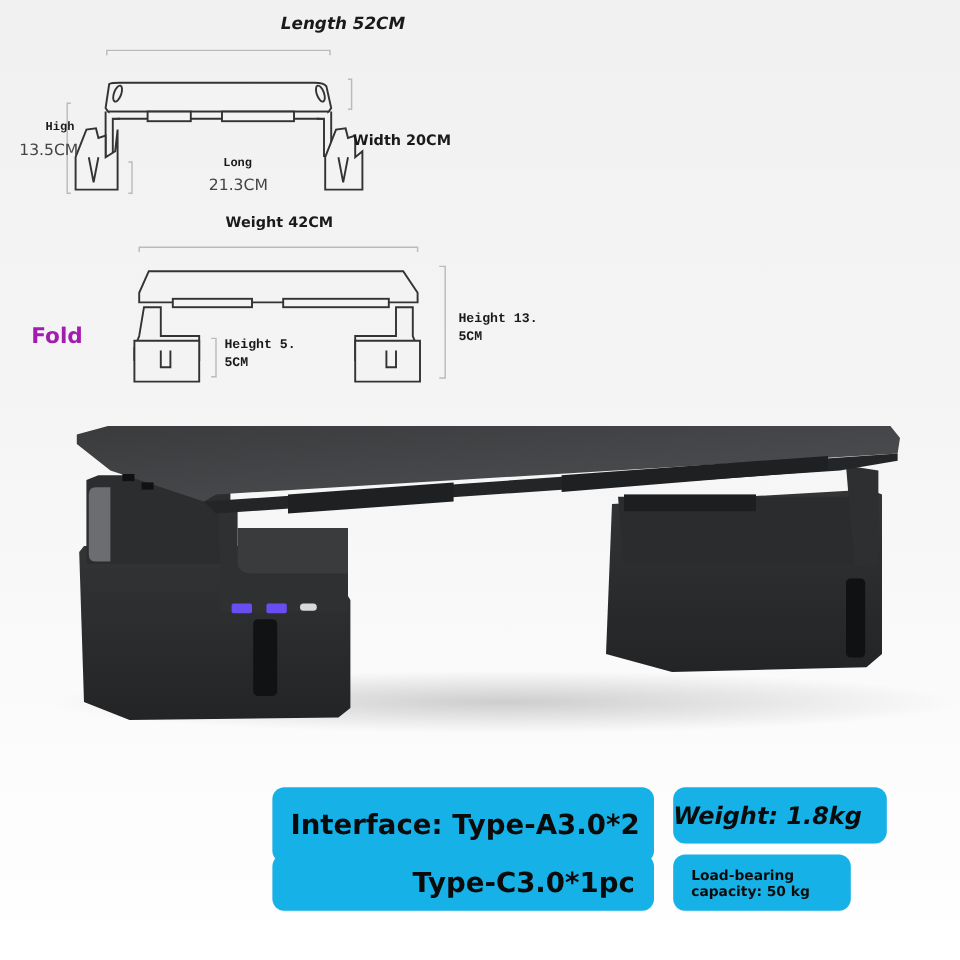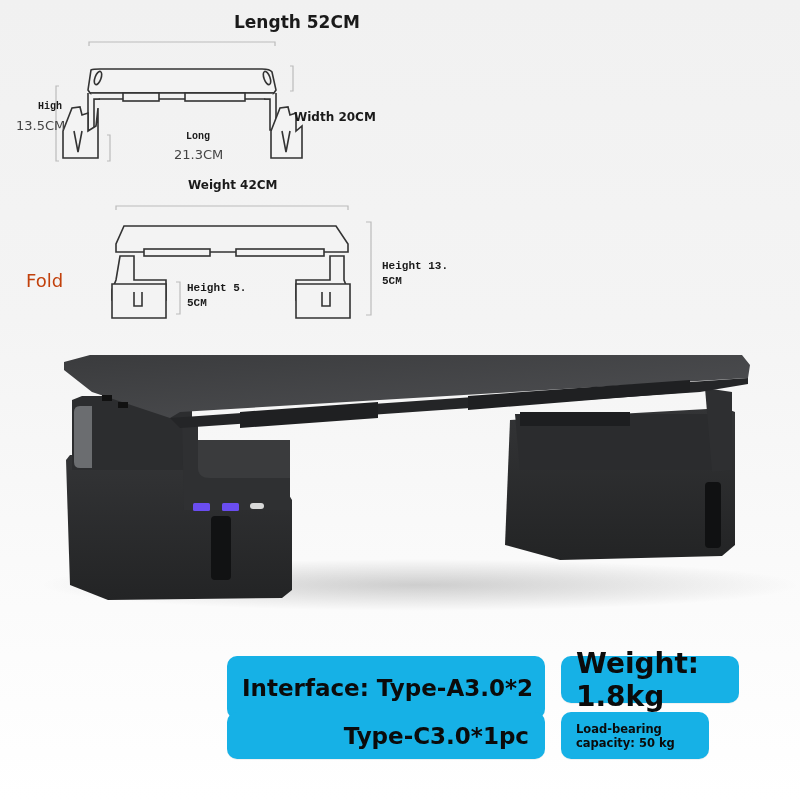--- a/index.html
+++ b/index.html
@@ -6,34 +6,34 @@
   body {
     width:800px; height:800px; overflow:hidden; position:relative;
     background: linear-gradient(180deg, #f1f1f1 0%, #f4f4f4 40%, #fafafa 70%, #ffffff 100%);
     font-family: "Liberation Sans", sans-serif;
     color:#111;
   }
   .abs { position:absolute; }
   .dim-label { font-family: "DejaVu Sans", sans-serif; font-weight:bold; font-size:12px; color:#1a1a1a; white-space:nowrap; }
   .dim-light { font-family: "DejaVu Sans", sans-serif; font-size:13px; color:#444; white-space:nowrap; }
   .dim-bold-sm { font-family: Liberation Mono, monospace; font-weight:bold; font-size:10px; color:#1a1a1a; }
-  .fold { font-family: "DejaVu Sans", sans-serif; font-weight:normal; font-size:18px; color:#c2410c; }
+  .fold { font-family: "DejaVu Sans", sans-serif; font-weight:bold; font-size:18px; color:#a21caf; }
   .spec-chip {
     position:absolute; background:#16b1e6; border-radius:10px;
     display:flex; align-items:center; color:#0b0b0b;
     font-family: "DejaVu Sans", sans-serif; font-weight:bold;
     box-shadow: 0 1px 0 rgba(0,0,0,0.05);
   }
   svg { position:absolute; overflow:visible; }
 </style>
 </head>
 <body>
 
 <div>
-  <div class="abs dim-label" style="left:234px;top:12px;font-size:17px;">Length 52CM</div>
+  <div class="abs dim-label" style="left:234px;top:12px;font-size:14px;font-style:italic;">Length 52CM</div>
   <svg style="left:0;top:0;" width="800" height="180">
 
     <path d="M89 46 V42 H275 V46" stroke="#bbb" stroke-width="1.2" fill="none"></path>
 
     <path d="M290 66 H293 V91 H290" stroke="#bbb" stroke-width="1.2" fill="none"></path>
 
     <path d="M59 86 H56 V161 H59" stroke="#bbb" stroke-width="1.2" fill="none"></path>
 
     <path d="M107 135 H110 V161 H107" stroke="#bbb" stroke-width="1.2" fill="none"></path>
 
@@ -140,19 +140,19 @@
   </svg>
 </div>
 
 <div>
   <div class="spec-chip" style="left:227px;top:656px;width:318px;height:63px;justify-content:flex-end;padding-right:12px;box-sizing:border-box;font-size:23px;">
     <span>Interface: Type-A3.0*2</span>
   </div>
   <div class="spec-chip" style="left:227px;top:712px;width:318px;height:47px;justify-content:flex-end;padding-right:16px;box-sizing:border-box;font-size:23px;">
     <span>Type-C3.0*1pc</span>
   </div>
-  <div class="spec-chip" style="left:561px;top:656px;width:178px;height:47px;padding-left:15px;box-sizing:border-box;font-size:28px;">
+  <div class="spec-chip" style="left:561px;top:656px;width:178px;height:47px;box-sizing:border-box;font-size:20px;font-style:italic;">
     <span>Weight: 1.8kg</span>
   </div>
   <div class="spec-chip" style="left:561px;top:712px;width:148px;height:47px;padding:0 4px 0 15px;box-sizing:border-box;font-size:11.5px;line-height:14px;">
     <span>Load-bearing capacity: 50 kg</span>
   </div>
 </div>
 
 </body></html>

